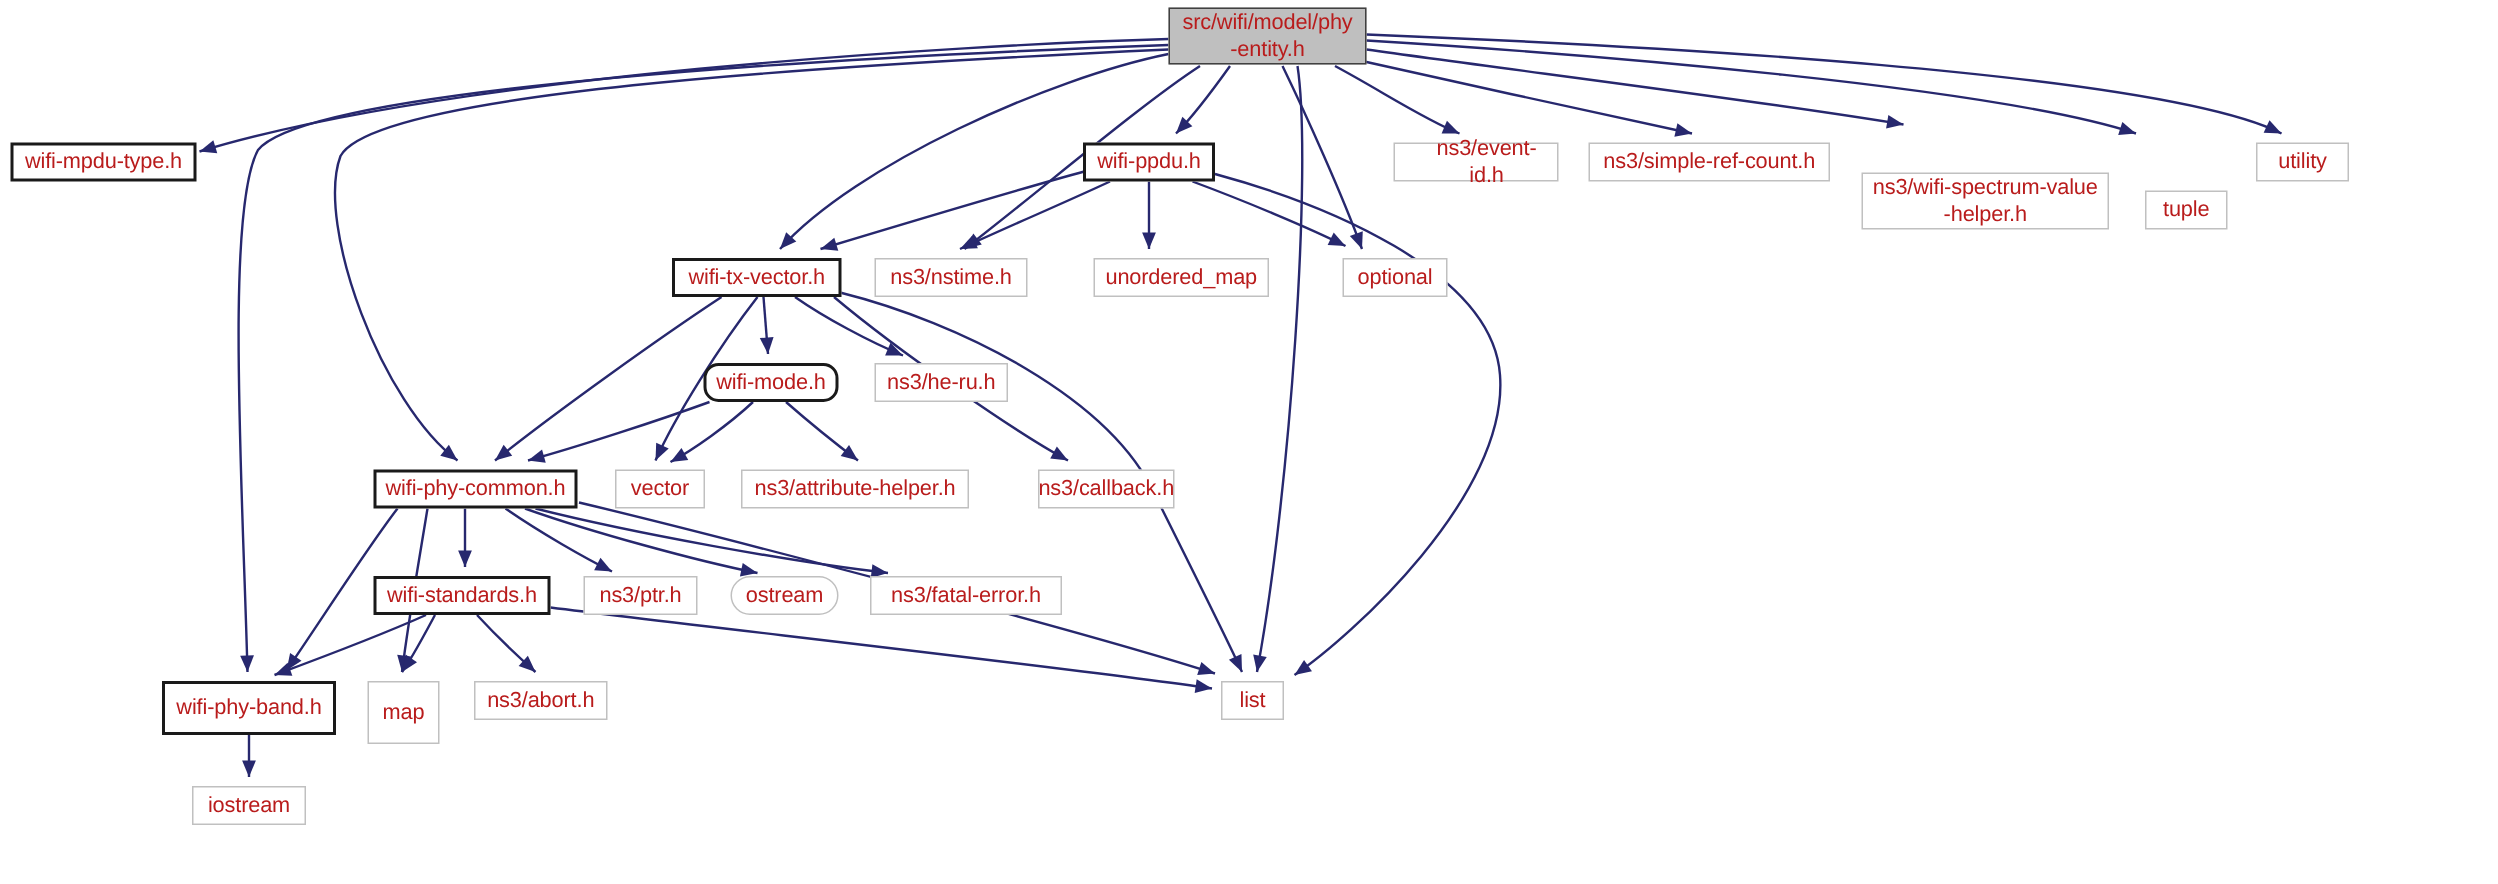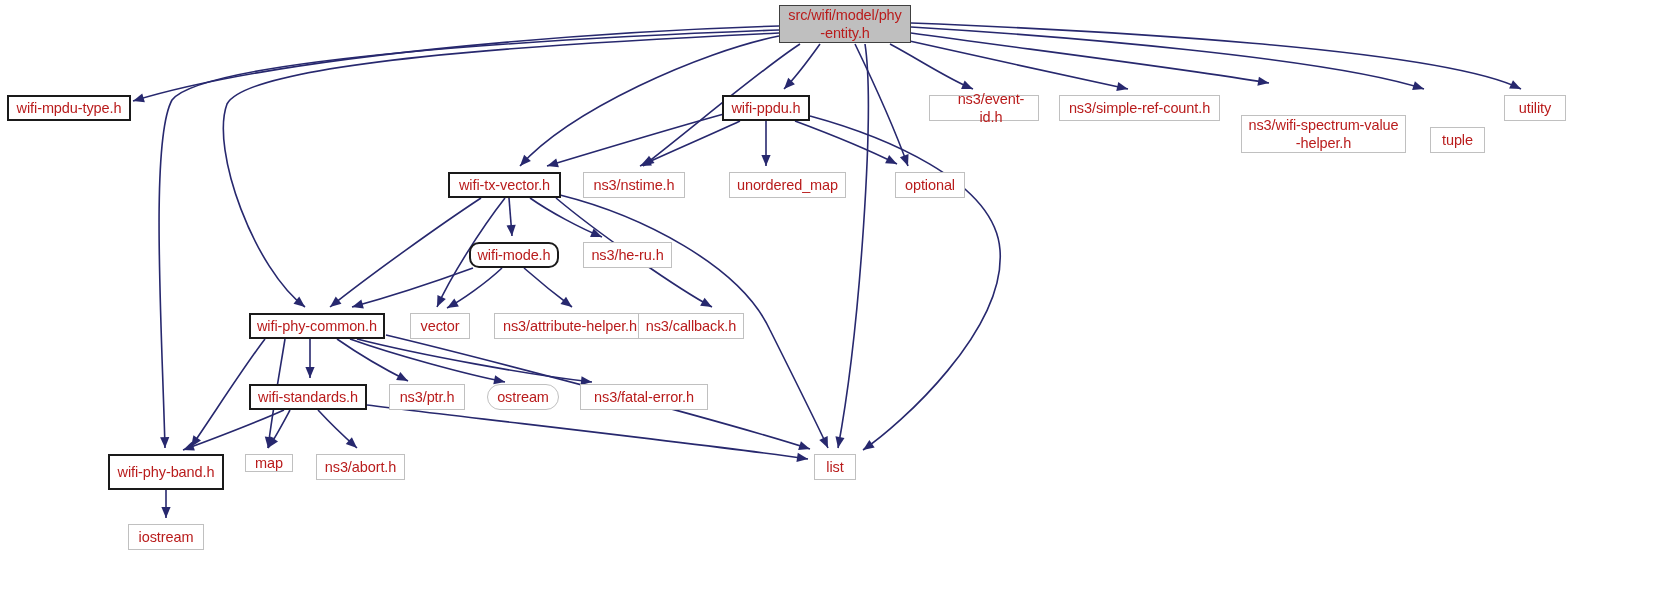--- a/index.html
+++ b/index.html
@@ -154,25 +154,25 @@
       <div class="node-box" style="left: 1504px; top: 95px; width: 62px; height: 26px;">utility</div>
       <div class="node-box bold" style="left: 448px; top: 172px; width: 113px; height: 26px;">wifi-tx-vector.h</div>
       <div class="node-box" style="left: 583px; top: 172px; width: 102px; height: 26px;">ns3/nstime.h</div>
       <div class="node-box" style="left: 707px; top: 172px; width: 117px; height: 26px; margin-left: 22px;">unordered_map</div>
       <div class="node-box" style="left: 895px; top: 172px; width: 70px; height: 26px;">optional</div>
       <div class="node-box bold" style="left: 469px; top: 242px; width: 90px; height: 26px; border-radius: 10px;">wifi-mode.h</div>
       <div class="node-box" style="left: 583px; top: 242px; width: 89px; height: 26px;">ns3/he-ru.h</div>
       <div class="node-box bold" style="left: 249px; top: 313px; width: 136px; height: 26px;">wifi-phy-common.h</div>
       <div class="node-box" style="left: 410px; top: 313px; width: 60px; height: 26px;">vector</div>
       <div class="node-box" style="left: 494px; top: 313px; width: 152px; height: 26px;">ns3/attribute-helper.h</div>
-      <div class="node-box" style="left: 638px; top: 313px; width: 106px; height: 26px;">ns3/callback.h</div>
+      <div class="node-box" style="left: 692px; top: 313px; width: 91px; height: 26px;">ns3/callback.h</div>
       <div class="node-box bold" style="left: 249px; top: 384px; width: 118px; height: 26px;">wifi-standards.h</div>
       <div class="node-box" style="left: 389px; top: 384px; width: 76px; height: 26px;">ns3/ptr.h</div>
       <div class="node-box" style="left: 487px; top: 384px; width: 72px; height: 26px; border-radius: 13px;">ostream</div>
       <div class="node-box" style="left: 580px; top: 384px; width: 128px; height: 26px;">ns3/fatal-error.h</div>
       <div class="node-box bold" style="left: 108px; top: 454px; width: 116px; height: 36px;">wifi-phy-band.h</div>
-      <div class="node-box" style="left: 245px; top: 454px; width: 48px; height: 18px;">map</div>
+      <div class="node-box" style="left: 245px; top: 454px; width: 48px; height: 42px;">map</div>
       <div class="node-box" style="left: 316px; top: 454px; width: 89px; height: 26px;">ns3/abort.h</div>
       <div class="node-box" style="left: 814px; top: 454px; width: 42px; height: 26px;">list</div>
       <div class="node-box" style="left: 128px; top: 524px; width: 76px; height: 26px; text-align: center;">iostream</div>
     </div>
 
 </div>
 
 </body></html>

